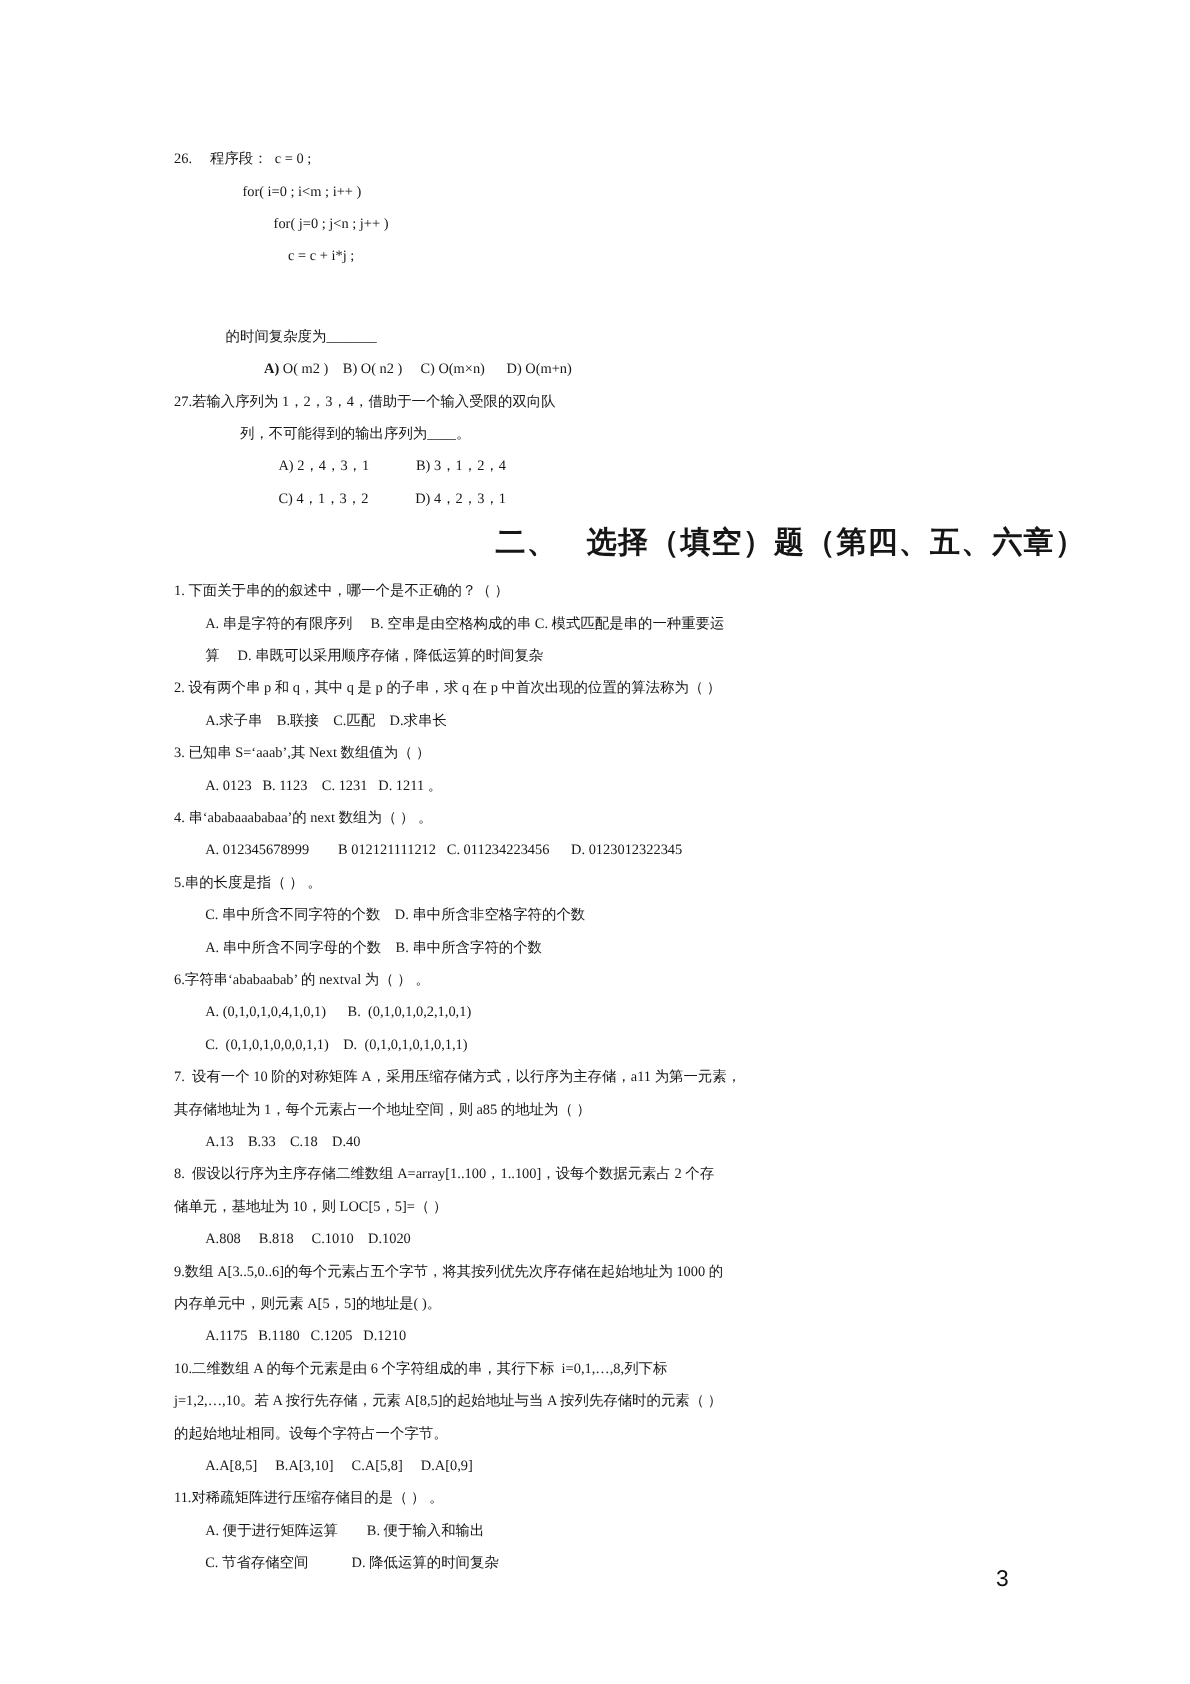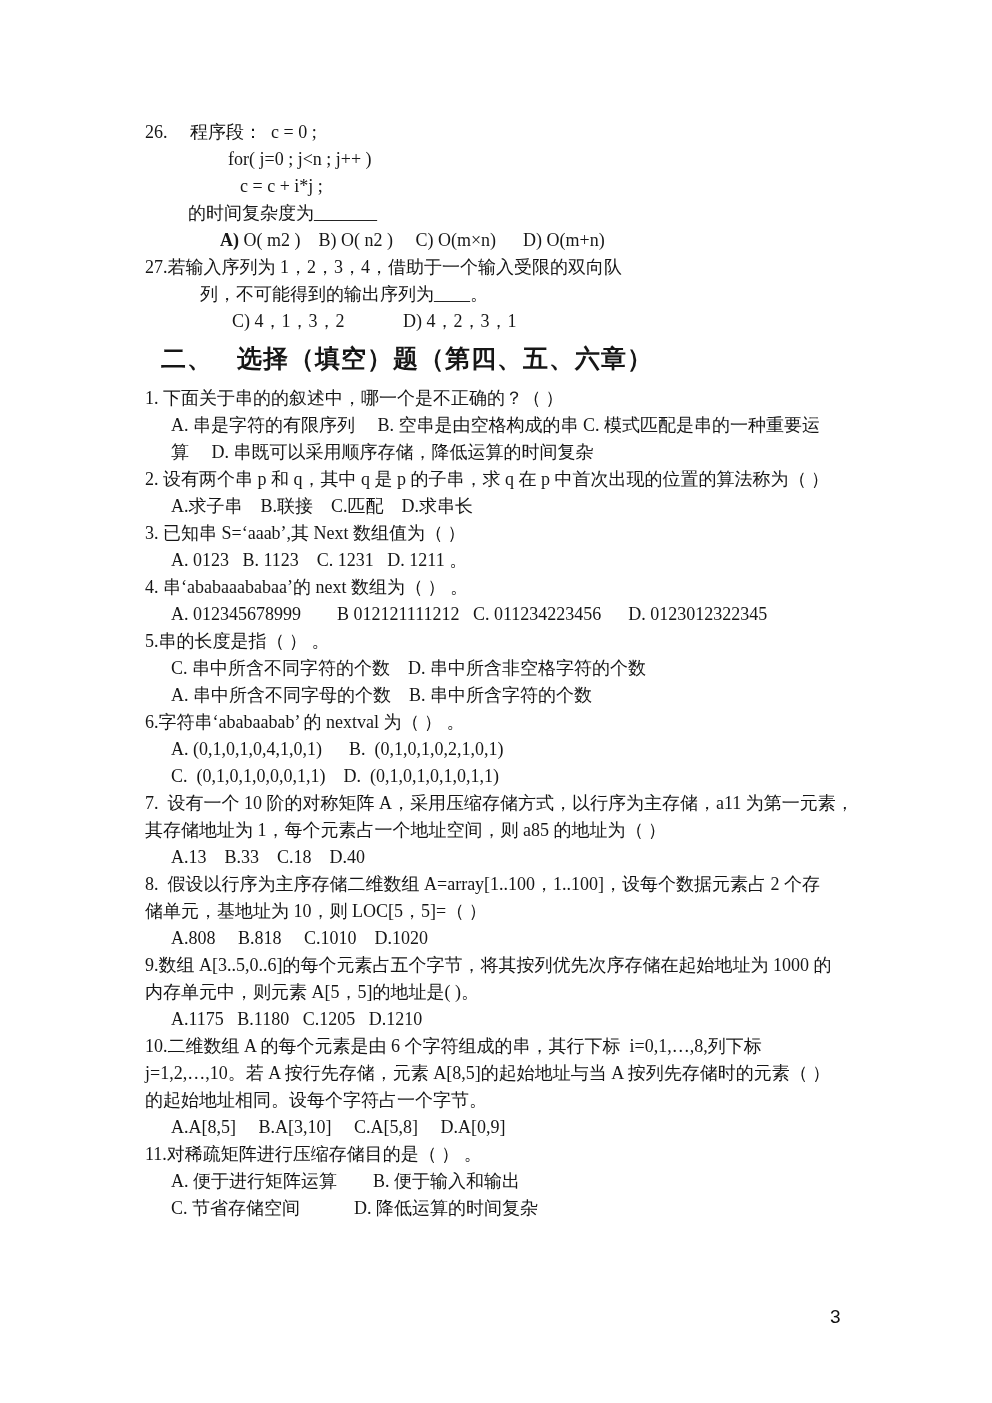--- a/index.html
+++ b/index.html
@@ -15,68 +15,71 @@
     font-family: "Liberation Serif", "DejaVu Serif", serif;
     color: #161616;
   }
   .doc {
     position: absolute;
     left: 145px;
     top: 119px;
     width: 760px;
   }
   .line {
-    font-size: 18px;
+    font-size: 12px;
     line-height: 27px;
     height: 27px;
     white-space: pre;
   }
   .bold { font-weight: bold; }
   
   .i26 { padding-left: 26px; }   
-  .i43 { padding-left: 43px; }   
+  .i43 { padding-left: 43px; margin-top: 40px; }   
   .i55 { padding-left: 55px; }   
   .i57 { padding-left: 57px; }   
   .i75 { padding-left: 75px; }   
   .i83 { padding-left: 83px; }   
   .i87 { padding-left: 87px; }   
   .i95 { padding-left: 95px; }   
   .heading {
     font-size: 25px;
     font-weight: bold;
     line-height: 34px;
     height: 34px;
-    margin: 6px 0 10px 16px;
+    margin: 6px 0 10px 0;
     white-space: pre;
     font-family: "Liberation Sans", "DejaVu Sans", sans-serif;
     letter-spacing: 1px;
+    text-align: right;
   }
   .h-index { margin-right: 24px; }
   .pagenum {
     position: absolute;
     left: 830px;
     top: 1306px;
     font-size: 19px;
     font-family: "Liberation Sans", "DejaVu Sans", sans-serif;
     color: #111;
   }
 </style>
 </head>
 <body>
 
 <div class="doc">
 
   <div class="line">26.     程序段：  c = 0 ;</div>
+  <div class="line i57">for( i=0 ; i&lt;m ; i++ )</div>
   <div class="line i83">for( j=0 ; j&lt;n ; j++ )</div>
   <div class="line i95">c = c + i*j ;</div>
   <div class="line i43">的时间复杂度为_______</div>
   <div class="line i75"><span class="bold">A)</span><span> O( m2 )    B) O( n2 )     C) O(m×n)      D) O(m+n)</span></div>
 
   <div class="line">27.若输入序列为 1，2，3，4，借助于一个输入受限的双向队</div>
   <div class="line i55">列，不可能得到的输出序列为____。</div>
+  <div class="line i87">A) 2，4，3，1             B) 3，1，2，4</div>
   <div class="line i87">C) 4，1，3，2             D) 4，2，3，1</div>
 
   <div class="heading"><span class="h-index">二、</span><span>选择（填空）题（第四、五、六章）</span></div>
 
   <div class="line">1. 下面关于串的的叙述中，哪一个是不正确的？（ ）</div>
   <div class="line i26">A. 串是字符的有限序列     B. 空串是由空格构成的串 C. 模式匹配是串的一种重要运</div>
   <div class="line i26">算     D. 串既可以采用顺序存储，降低运算的时间复杂</div>
 
   <div class="line">2. 设有两个串 p 和 q，其中 q 是 p 的子串，求 q 在 p 中首次出现的位置的算法称为（ ）</div>
   <div class="line i26">A.求子串    B.联接    C.匹配    D.求串长</div>

